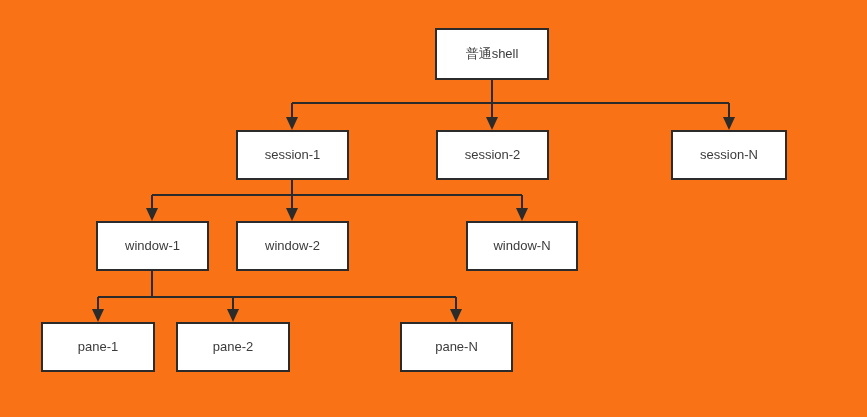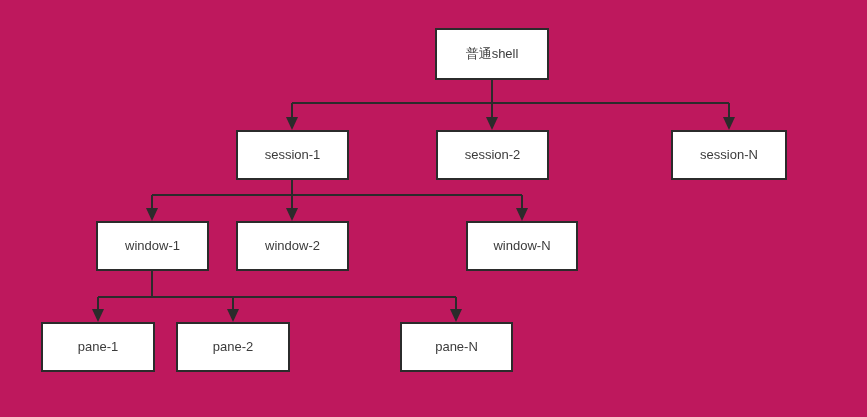--- a/index.html
+++ b/index.html
@@ -8,21 +8,21 @@
     padding: 0;
     background: #ffffff;
   }
   body {
     font-family: "Liberation Sans", "DejaVu Sans", sans-serif;
   }
   #canvas {
     position: relative;
     width: 867px;
     height: 417px;
-    background: #be185d;
+    background: #f97316;
     overflow: hidden;
   }
   #diagram-svg {
     position: absolute;
     left: 0;
     top: 0;
     width: 867px;
     height: 417px;
   }
   .node-label {

